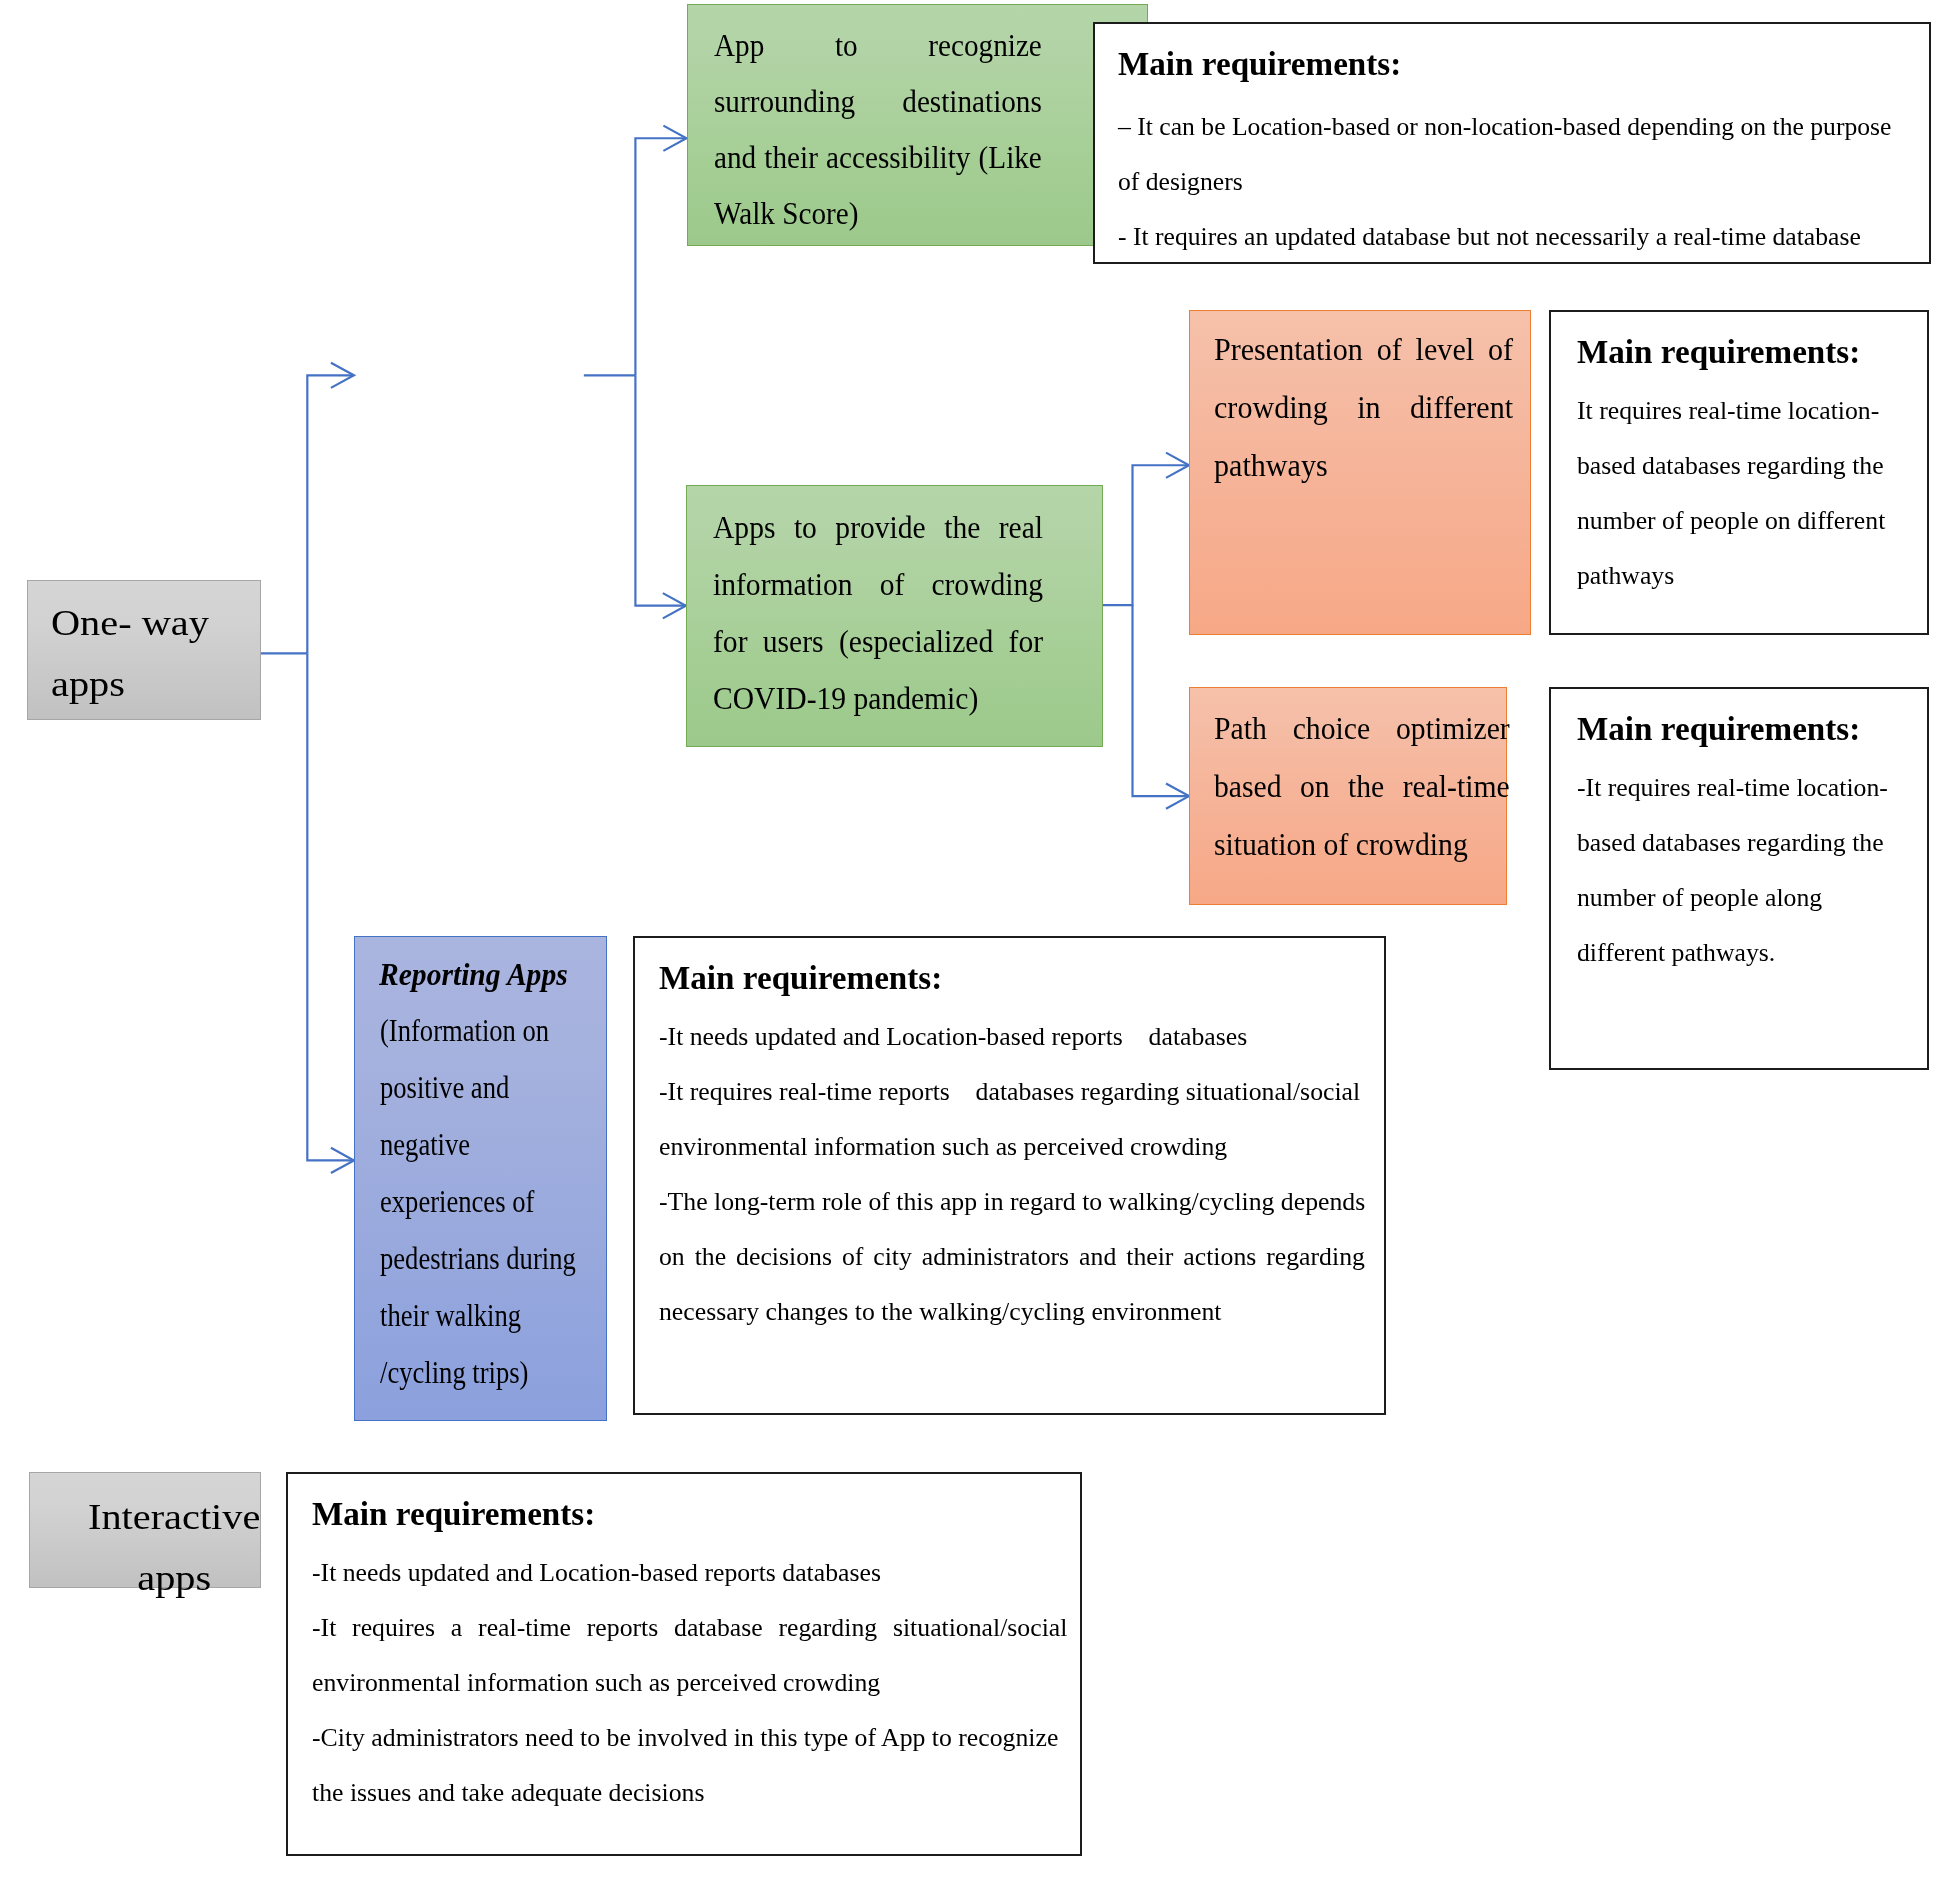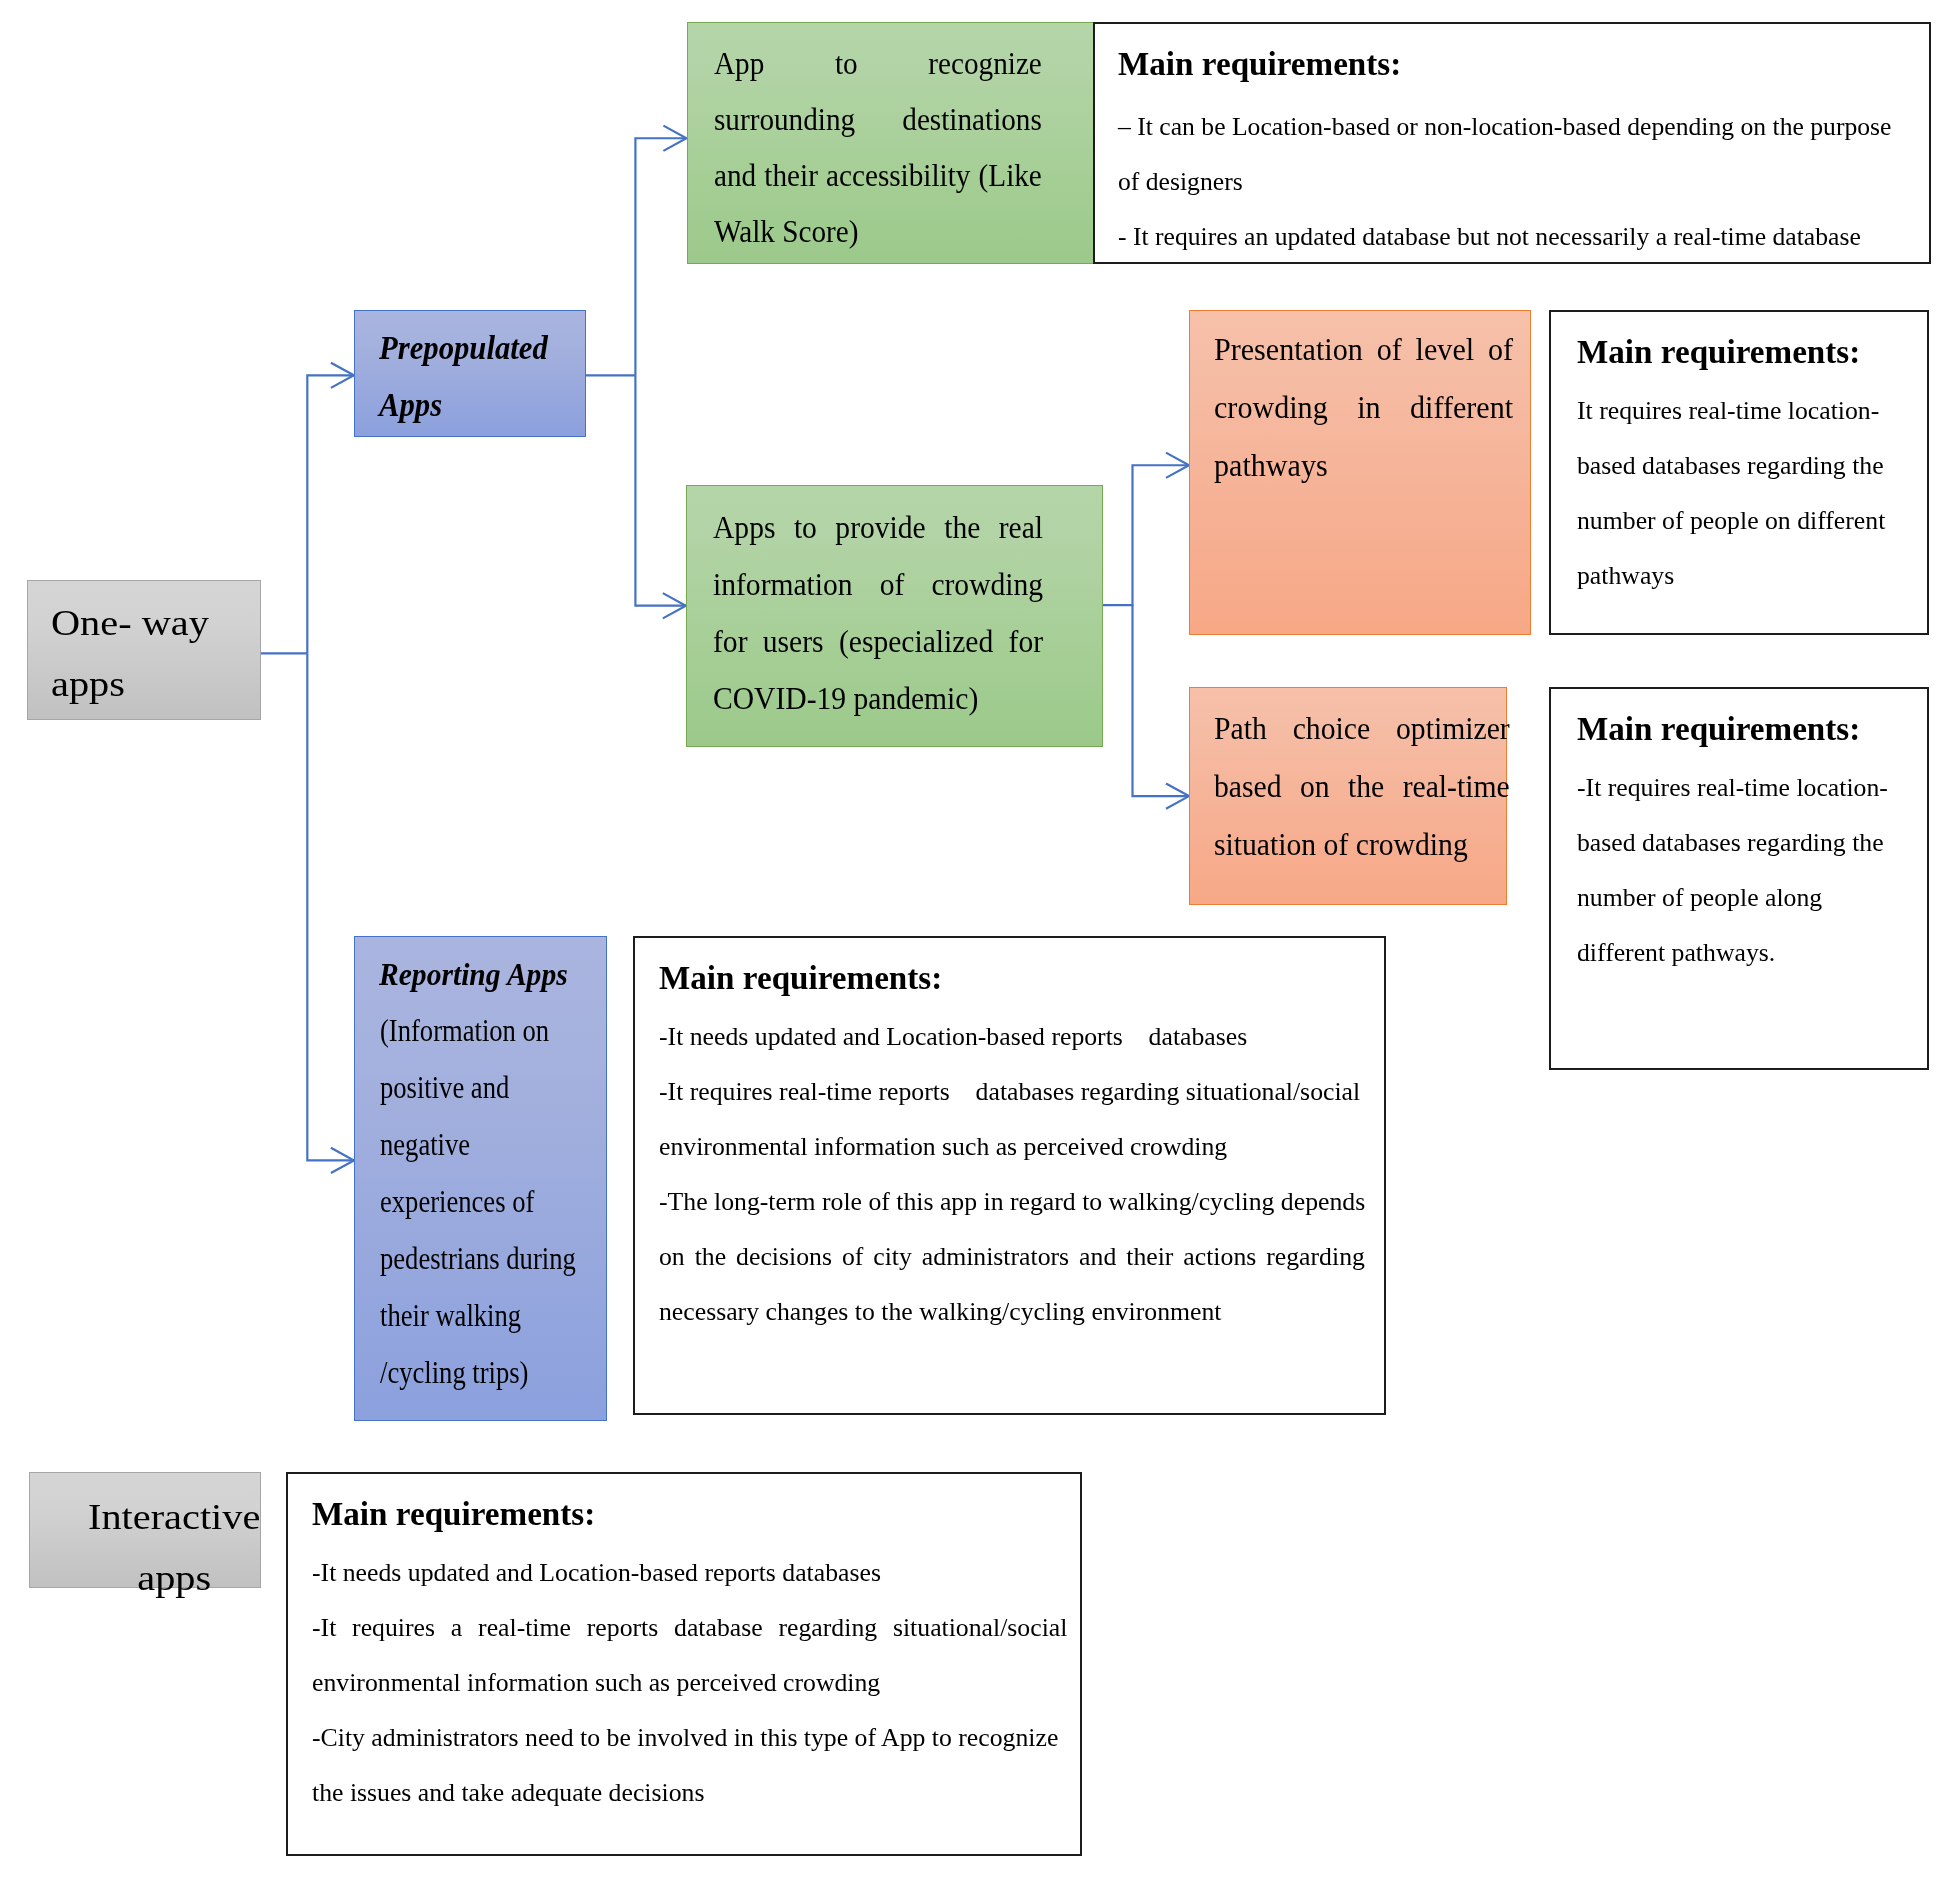--- a/index.html
+++ b/index.html
@@ -59,28 +59,22 @@
     </div>
   </div>
 
   <div class="node gray" style="left:29px;top:1472px;width:232px;height:116px;text-align:center;">
     <div class="tw" style="left:21px;top:14.3px;width:220px;font-size:36px;line-height:61px;transform:scaleX(1.12);">
       <p>Interactive</p>
       <p>apps</p>
     </div>
   </div>
 
-  <div class="node blue" style="left:354px;top:310px;width:232px;height:127px;">
-    <div class="tw" style="left:24px;top:8.8px;width:198px;font-size:33px;line-height:57px;font-weight:bold;font-style:italic;transform:scaleX(0.93);">
-      <p>Prepopulated</p>
-      <p>Apps</p>
-    </div>
-  </div>
 
-  <div class="node green" style="left:687px;top:22px;width:461px;height:242px;">
+  <div class="node green" style="left:687px;top:4px;width:461px;height:242px;">
     <div class="tw" style="left:26px;top:13px;width:348px;font-size:31px;line-height:56px;transform:scaleX(0.942);">
       <p class="just">App to recognize</p>
       <p class="just">surrounding destinations</p>
       <p class="just">and their accessibility (Like</p>
       <p>Walk Score)</p>
     </div>
   </div>
 
   <div class="node plain" style="left:1093px;top:22px;width:838px;height:242px;">
     <div class="tw" style="left:22.5px;top:21.4px;width:296px;font-size:34px;transform:scaleX(0.975);">

